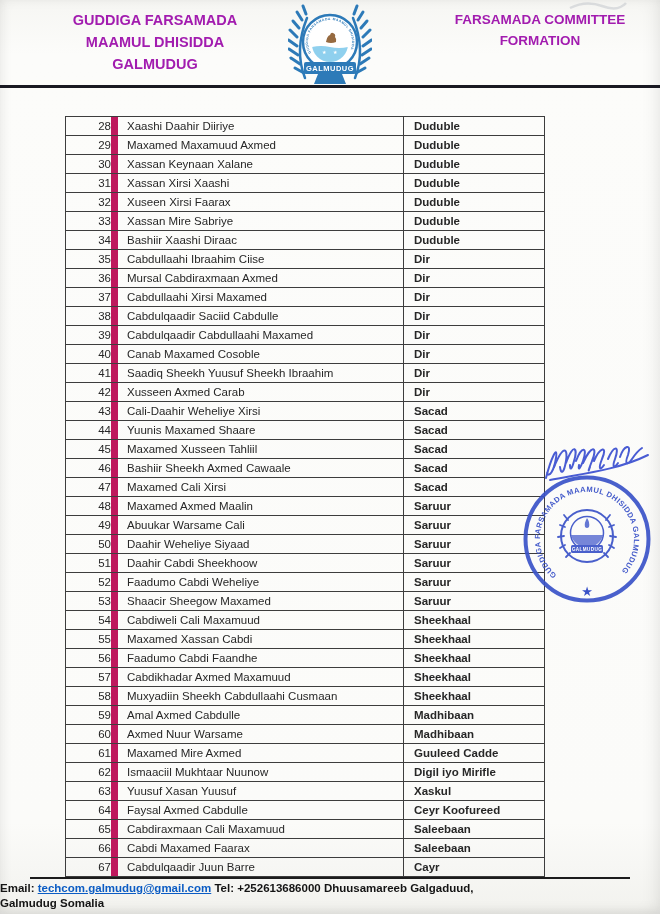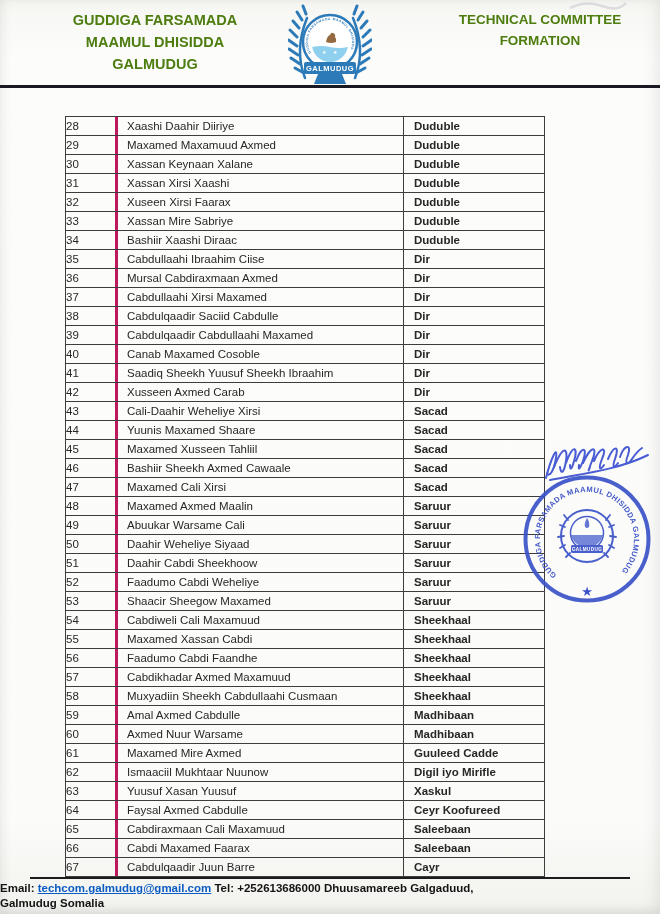--- a/index.html
+++ b/index.html
@@ -2,36 +2,36 @@
 <html><head>
 <meta charset="utf-8">
 <style>
   html,body{margin:0;padding:0;}
   body{
     width:660px;height:914px;position:relative;overflow:hidden;
     font-family:"Liberation Sans",sans-serif;
     background:linear-gradient(180deg,#f6f6f3 0%,#fcfcfa 6%,#fbfbf9 90%,#f2f2ee 100%);
     box-shadow:inset -8px 0 14px rgba(0,0,0,.045), inset 0 -6px 10px rgba(0,0,0,.05), inset 6px 0 10px rgba(0,0,0,.03);
   }
-  .hdr-title{position:absolute;top:9px;text-align:center;font-weight:bold;color:#4d7c0f;}
+  .hdr-title{position:absolute;top:9px;text-align:center;font-weight:bold;color:#a21caf;}
   .hdr-left{left:30px;width:250px;font-size:14.5px;line-height:22px;}
   .hdr-right{left:430px;width:220px;font-size:13.5px;line-height:21px;}
   .hdr-divider{position:absolute;top:85px;left:0;width:660px;height:2.5px;background:#191922;}
   .logo-wrap{position:absolute;left:288px;top:2px;width:84px;height:93px;}
   .artifact{position:absolute;left:568px;top:0;width:60px;height:12px;}
 
   .roster{position:absolute;left:65px;top:116px;width:480px;}
   .trow{
     display:grid;grid-template-columns:52px 286px 142px;
     height:20px;box-sizing:border-box;border:1px solid #3d3d3d;
     background:transparent;
   }
   .trow + .trow{margin-top:-1px;}
   .c{font-size:11.5px;color:#272727;line-height:18px;white-space:nowrap;overflow:hidden;}
-  .c.no{text-align:left;border-right:3px solid #be185d;}
+  .c.no{text-align:right;border-right:7px solid #be185d;}
   .c.name{padding-left:9px;border-right:1px solid #3d3d3d;}
   .c.clan{padding-left:10px;font-weight:bold;}
 
   .stamp-wrap{position:absolute;left:518px;top:433px;width:142px;height:178px;}
 
   .ftr-divider{position:absolute;top:877px;left:30px;width:600px;height:2px;background:#1c1c1c;}
   .footer{position:absolute;top:881px;left:0;width:660px;text-align:left;font-size:11.5px;font-weight:bold;color:#141414;line-height:15px;}
   .email-link{color:#0b5cc4;text-decoration:underline;cursor:pointer;}
 </style>
 </head>
@@ -92,21 +92,21 @@
       <path d="M38,40 q1,-6 4,-7 q1,-3 3,-2 q3,1 2,4 q2,2 1,5 q-5,2 -10,0 Z" fill="#8b5a2b" opacity="0.9"></path>
     </g>
 
     <rect x="16" y="60" width="52" height="12" rx="2" fill="#2d7ab8"></rect>
     <text x="42" y="69" text-anchor="middle" font-size="7.5" font-weight="bold" fill="#ffffff" letter-spacing="0.5">GALMUDUG</text>
     <polygon points="30,72 54,72 58,82 26,82" fill="#2d7ab8"></polygon>
   </svg>
 </div>
 
 <div class="hdr-title hdr-right">
-  <div>TECHNICAL COMMITTEE</div>
+  <div>FARSAMADA COMMITTEE</div>
   <div>FORMATION</div>
 </div>
 
 <div class="hdr-divider"></div>
 
 <div class="roster">
   <div class="trow">
       <div class="c no">28</div>
       <div class="c name">Xaashi Daahir Diiriye</div>
       <div class="c clan">Duduble</div>

